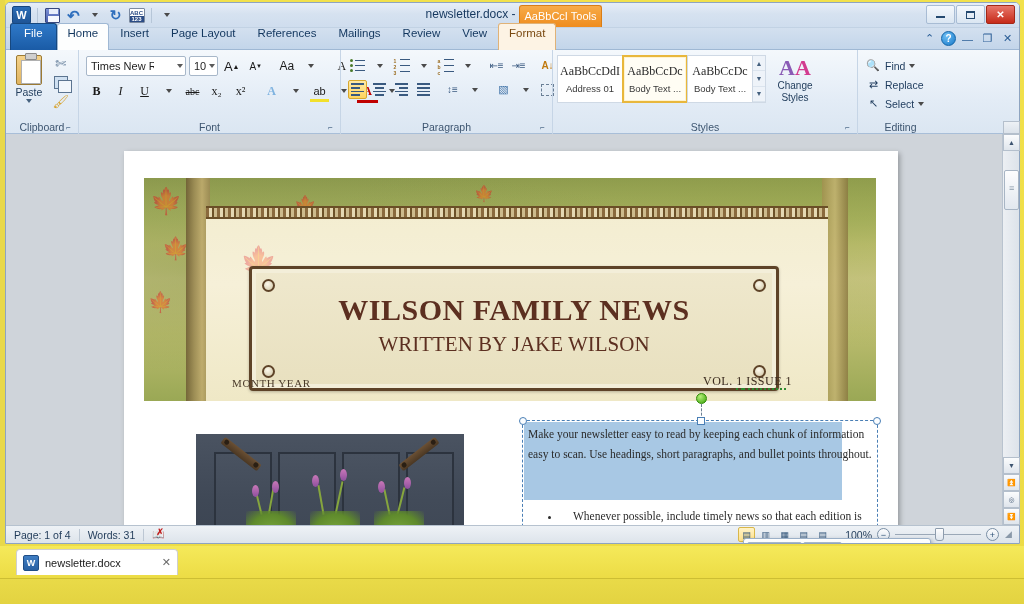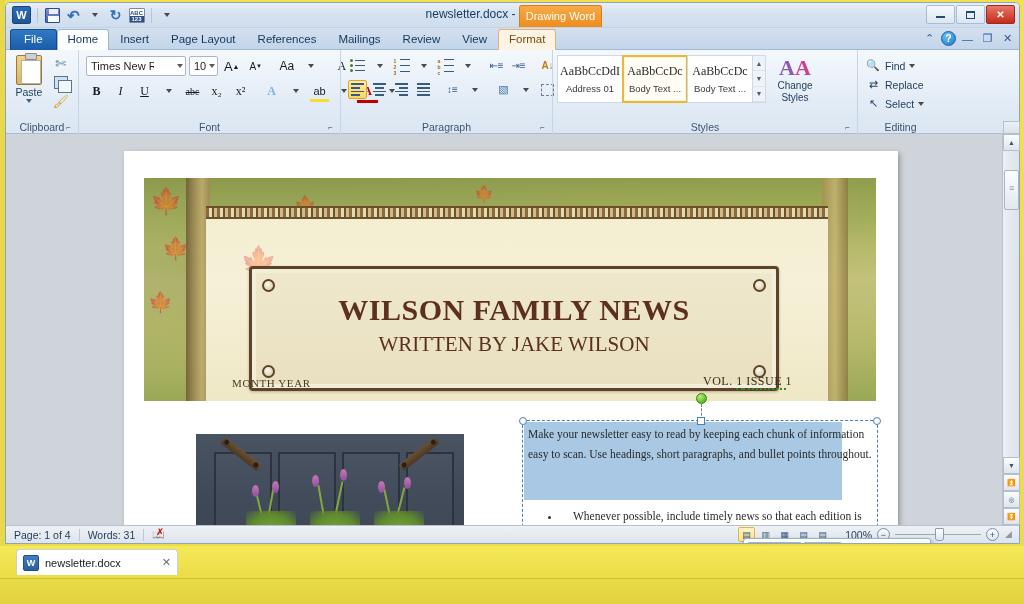--- a/index.html
+++ b/index.html
@@ -78,21 +78,21 @@
   .wc .maxglyph { width:9px;height:8px;border:1px solid #24496f; border-top-width:2px;}
 
   
   .ribbon-tabs {
     position: relative; height: 22px;
     background: linear-gradient(180deg,#d3e0ef 0%, #c3d5ea 100%);
     border-bottom: 1px solid #9fb8d4;
   }
   .tabs-row { display:flex; align-items:flex-end; height:22px; padding-left:4px; }
   .tab {
-    font-size: 11.5px; color:#12365e; padding: 3px 10px 4px; height:21px;
+    font-size: 11.5px; color:#12365e; padding: 3px 10px 4px; height:27px;
     border: 1px solid transparent; border-bottom: none; border-radius: 3px 3px 0 0;
   }
   .tab.file {
     background: linear-gradient(180deg,#2f79c8,#1a5ba6); color:#fff; font-weight:normal;
     border-color:#17487f; padding: 3px 13px 4px;
   }
   .tab.active {
     background: #fdfefe; border-color:#9fb8d4; color:#12365e;
   }
   .tab.ctx-format {
@@ -475,21 +475,21 @@
               <i>123</i>
             </div>
         </div>
         <div class="sep"></div>
         <div class="ico">
             <div class="drop-tri"></div>
           </div>
       </div>
 
       <div class="win-title">newsletter.docx  -  Microsoft Word</div>
-      <div class="ctx-tab-label">Drawing Word</div>
+      <div class="ctx-tab-label">AaBbCcI Tools</div>
 
       <div class="wincontrols">
         <div class="wc">
             <div class="minglyph"></div>
           </div>
         <div class="wc">
             <div class="maxglyph"></div>
           </div>
         <div class="wc close">✕</div>
       </div>

